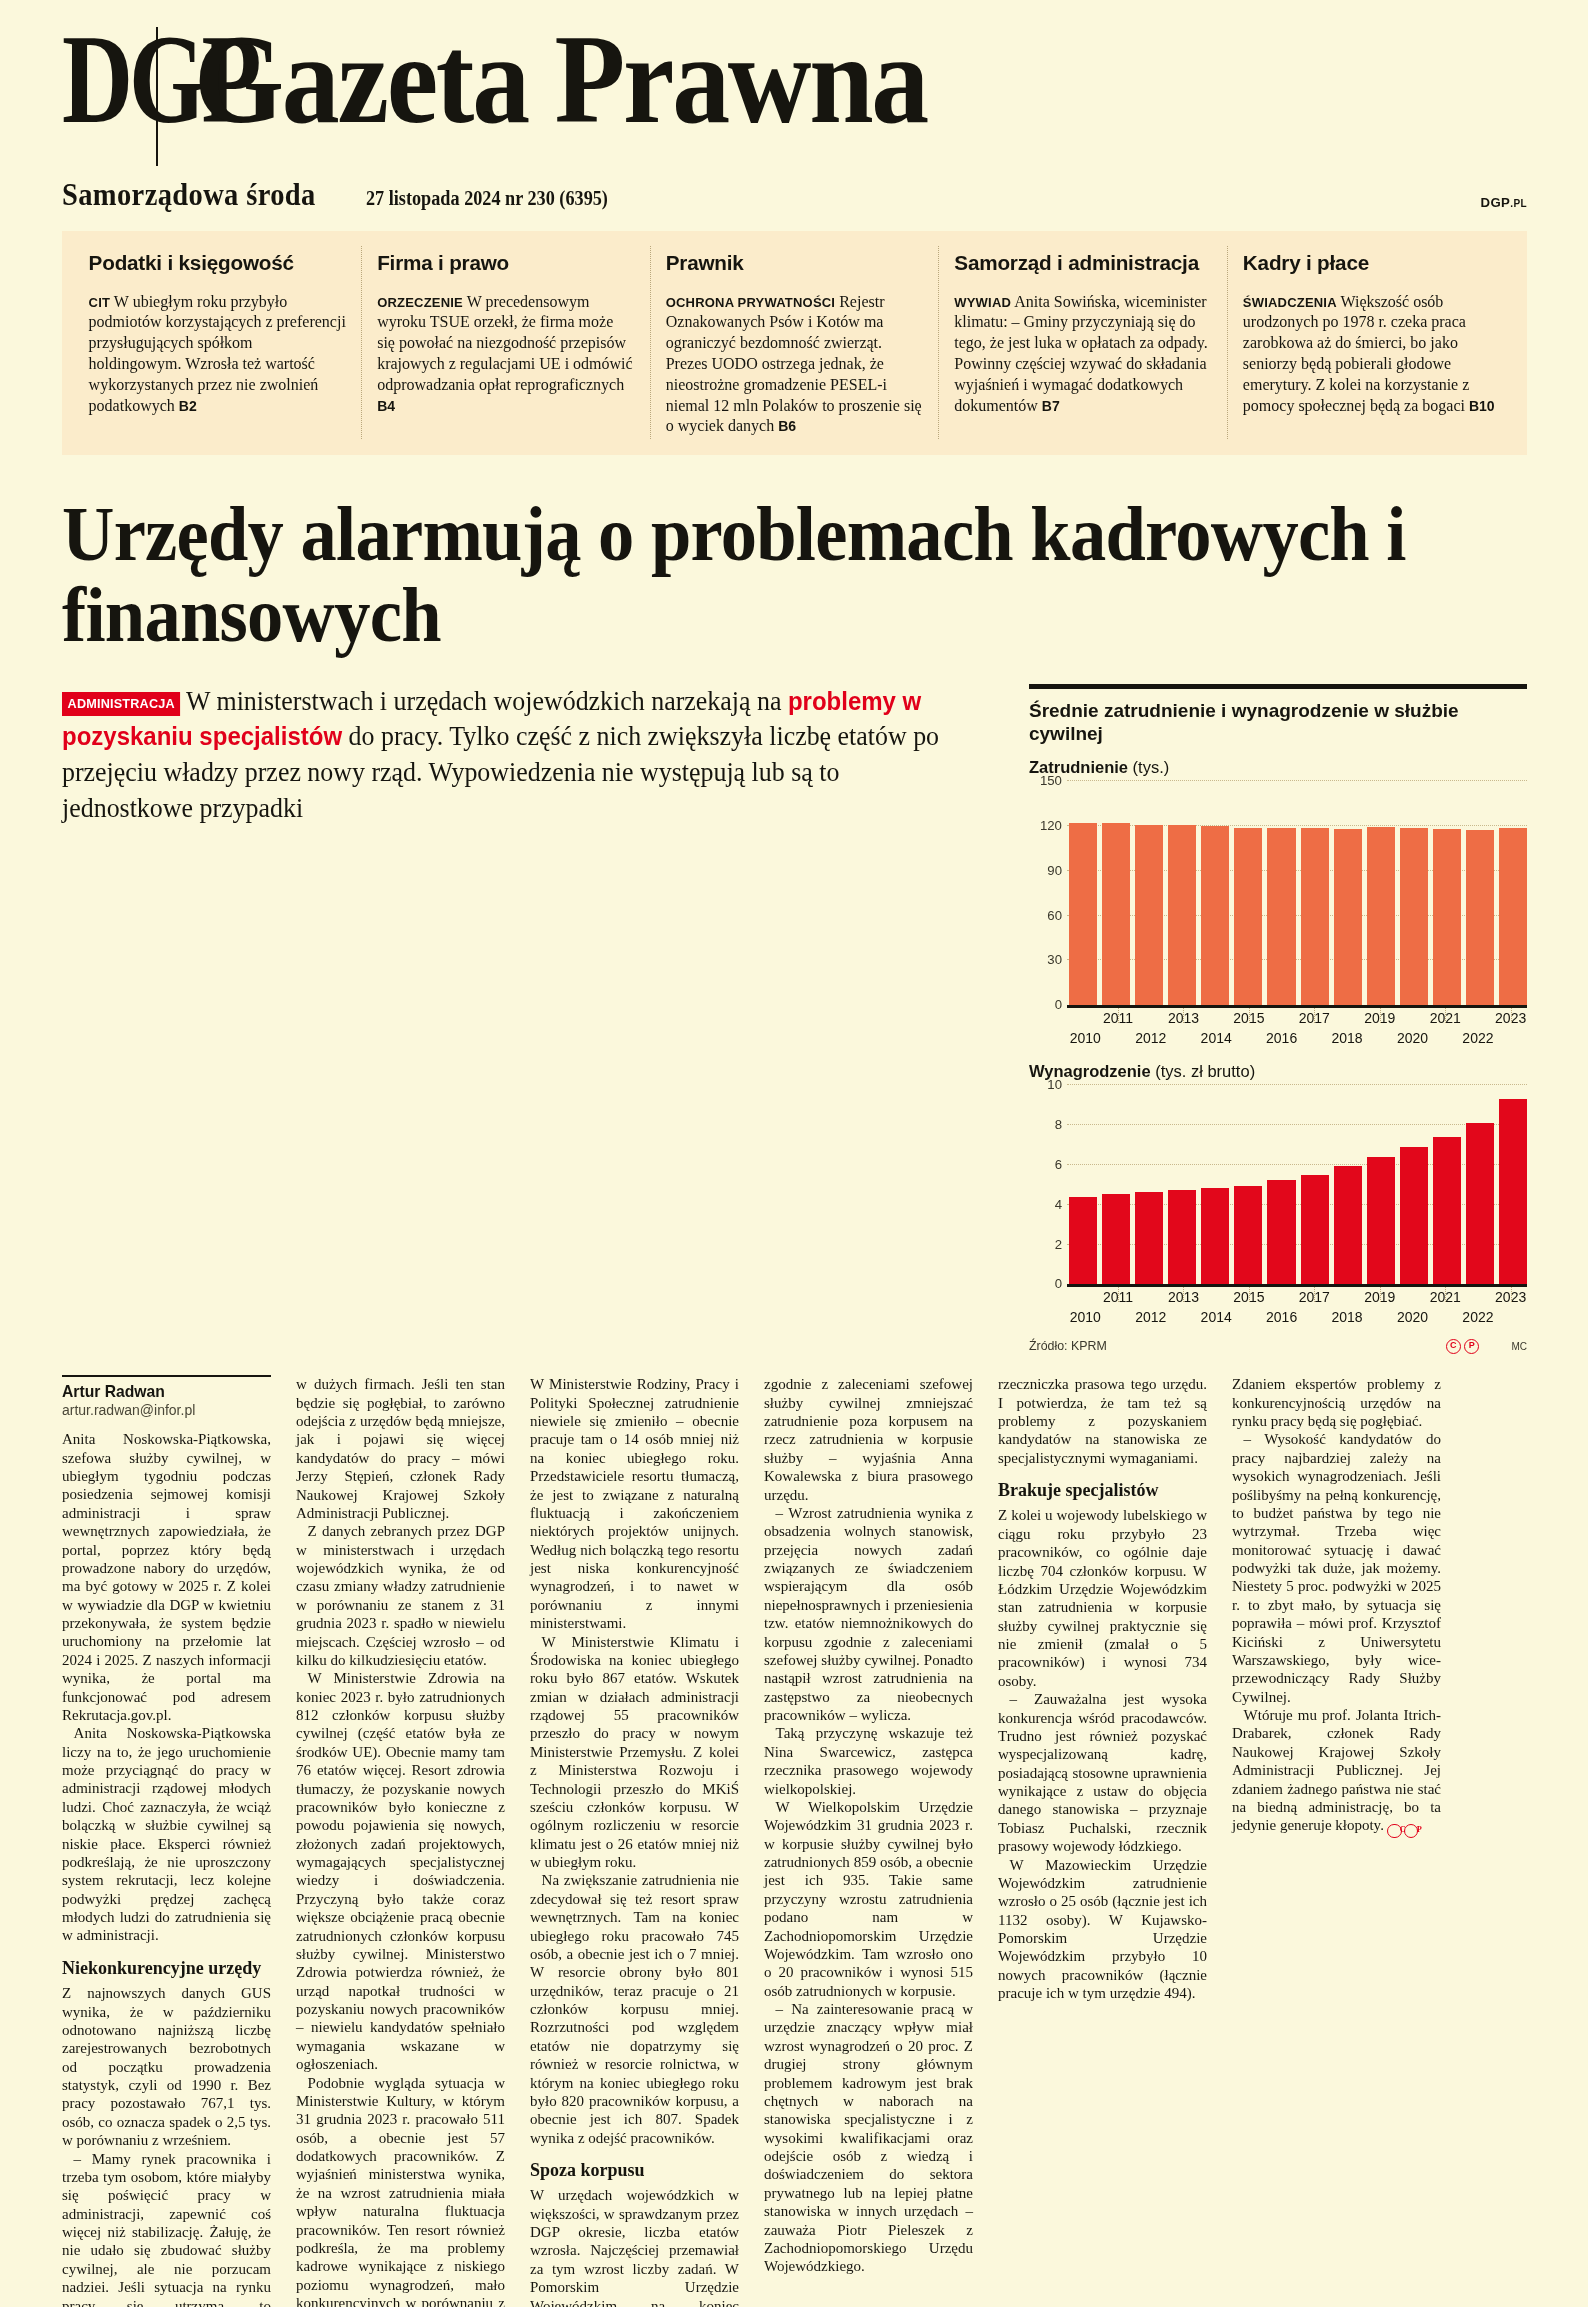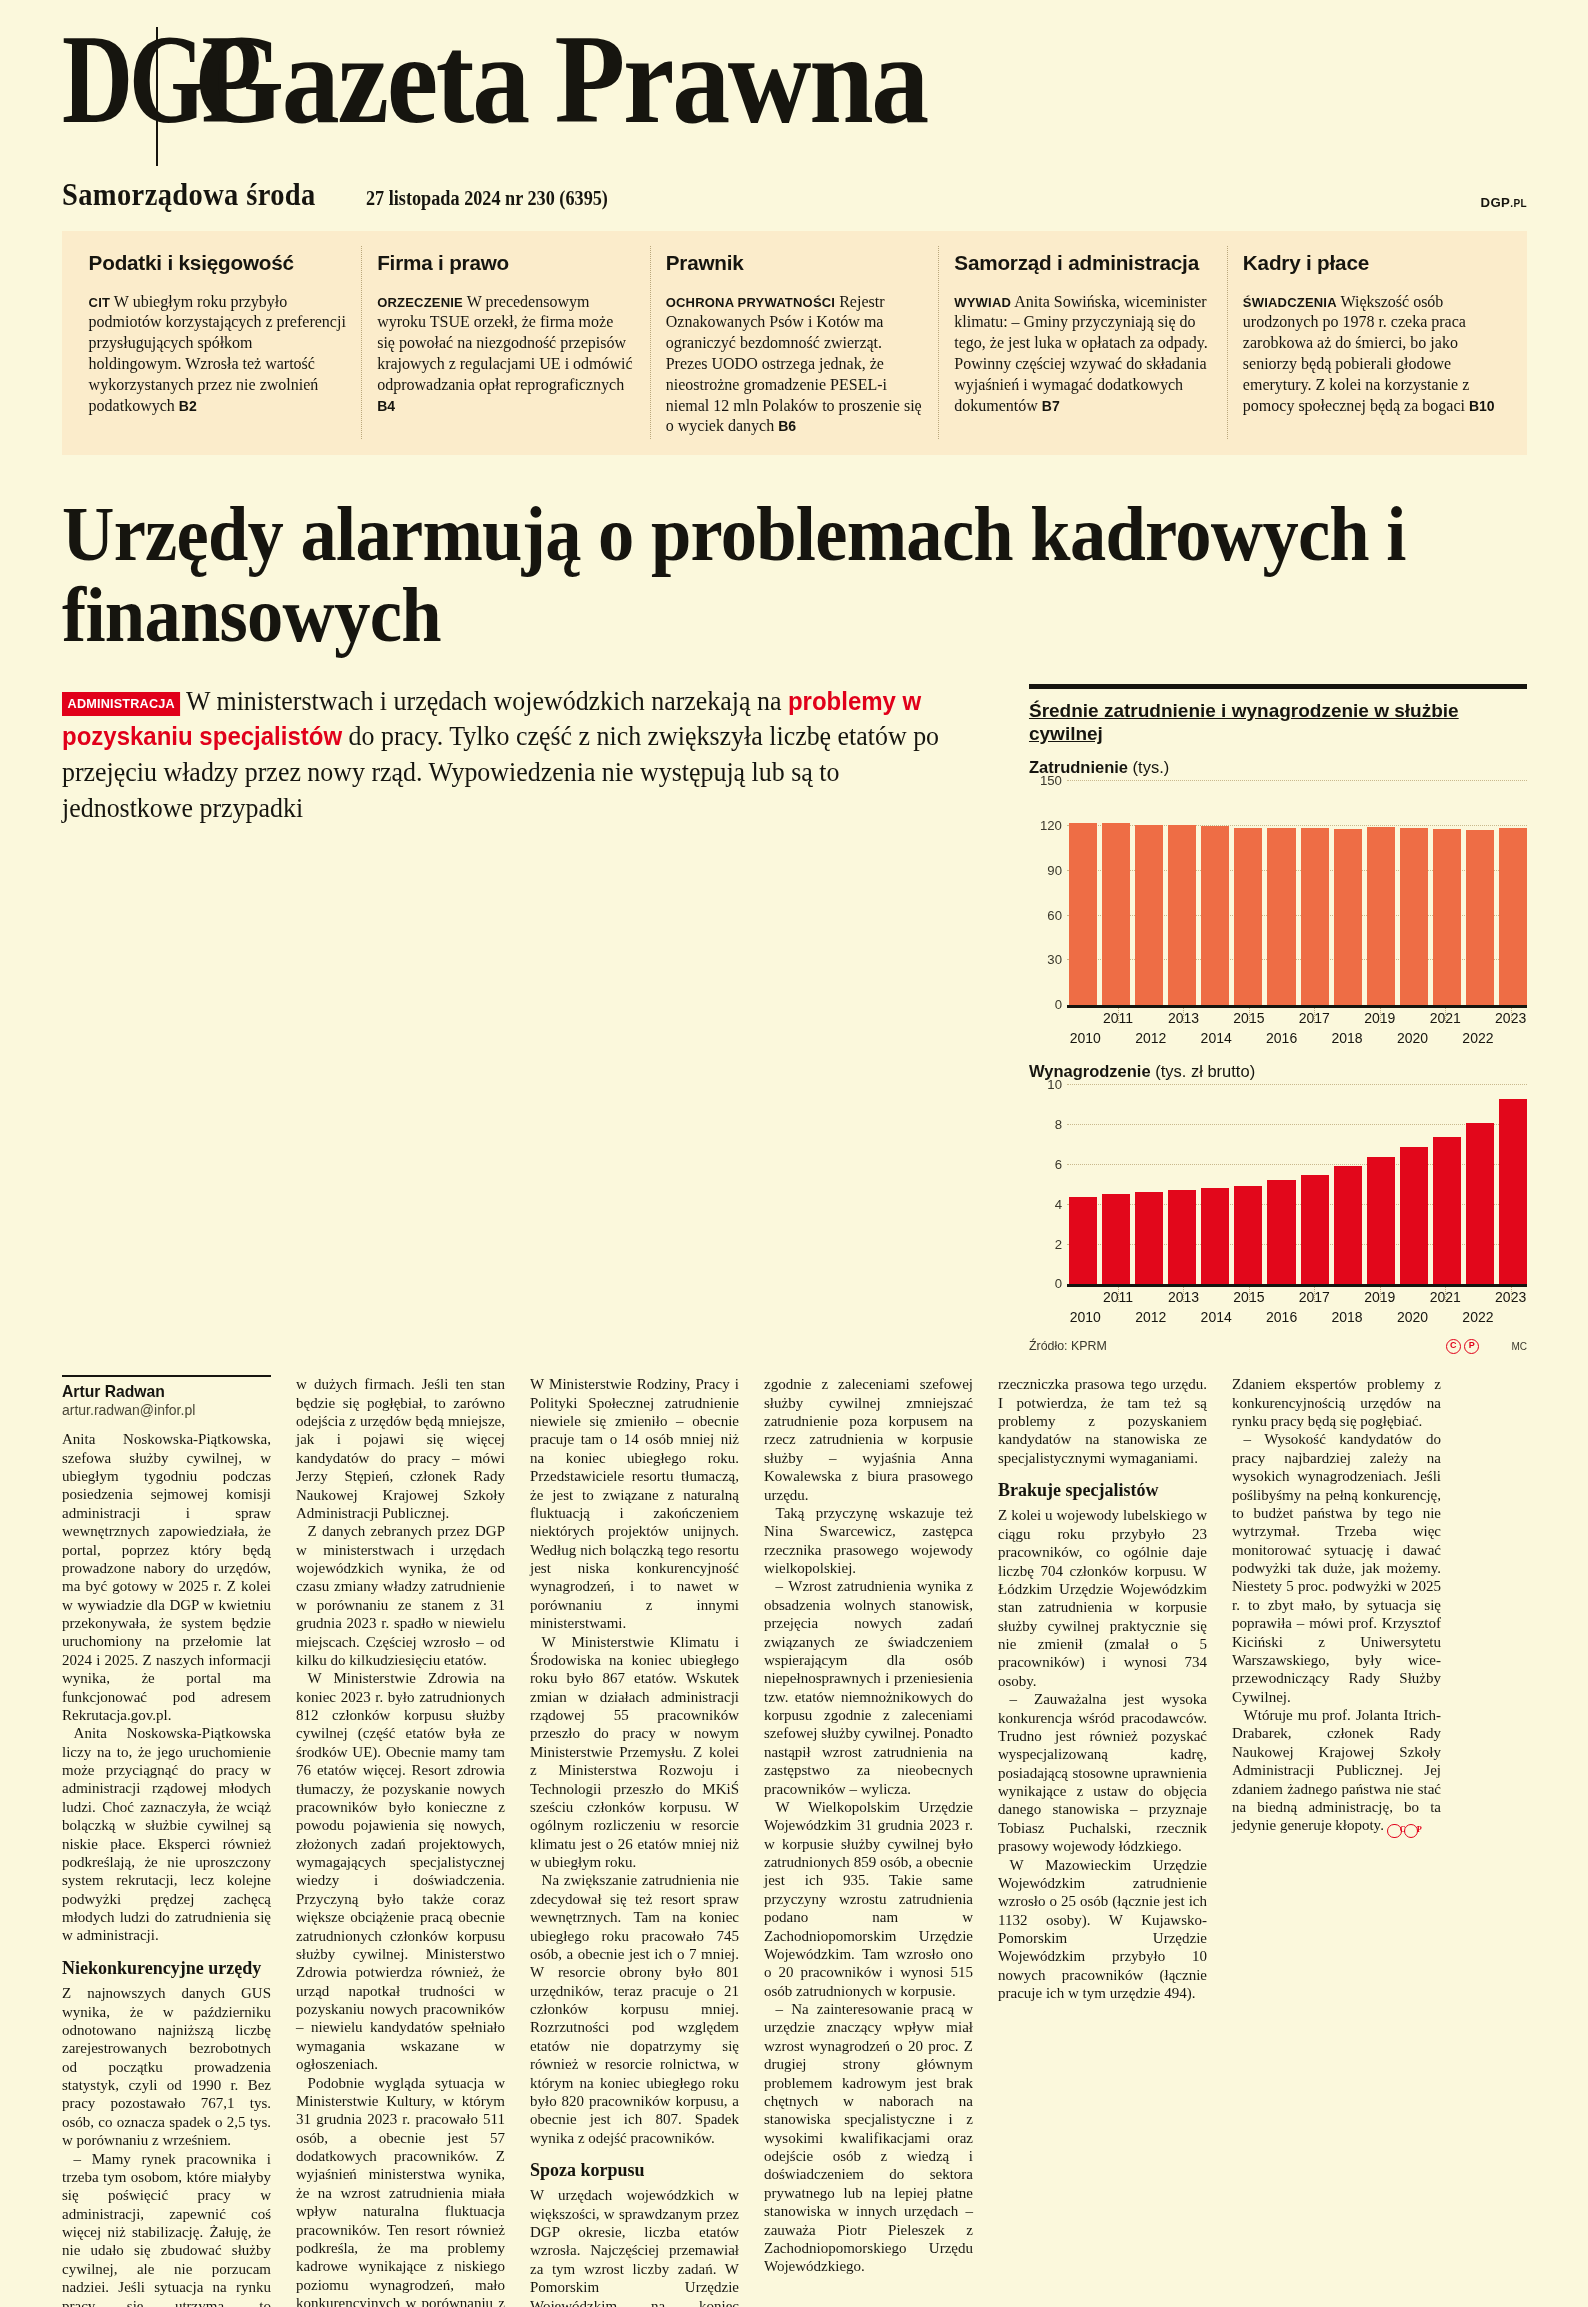--- a/index.html
+++ b/index.html
@@ -138,21 +138,20 @@
   .chartpanel{
     width:513px;margin-left:35px;
     border-top:5px solid #16150f;
     padding-top:10px;
     box-sizing:border-box;
   }
   .chart-title{
     font-family:"Liberation Sans",sans-serif;
     font-weight:bold;font-size:19px;line-height:1.22;
     margin-bottom:13.2px;
-    text-decoration:underline;
   }
   .chart-sub{
     font-family:"Liberation Sans",sans-serif;
     font-size:16.5px;margin-bottom:3.3px;
   }
   .chart-sub b{font-weight:bold;}
   .plot{position:relative;width:100%;box-sizing:border-box;}
   .plot .yaxis{
     position:absolute;left:0;top:0;bottom:18px;width:38px;
   }
@@ -433,22 +432,22 @@
       </div>
       <div class="col">
         <p class="first"><span>W Ministerstwie Rodziny, Pracy i Polityki Społecznej zatrudnienie niewiele się zmieniło – obecnie pracuje tam o 14 osób mniej niż na koniec ubiegłego roku. Przedstawiciele resortu tłumaczą, że jest to związane z naturalną fluktuacją i zakończeniem niektórych projektów unijnych. Według nich bolączką tego resortu jest niska konkurencyjność wynagrodzeń, i to nawet w porównaniu z innymi ministerstwami.</span></p>
         <p><span>W Ministerstwie Klimatu i Środowiska na koniec ubiegłego roku było 867 etatów. Wskutek zmian w działach administracji rządowej 55 pracowników przeszło do pracy w nowym Ministerstwie Przemysłu. Z kolei z Ministerstwa Rozwoju i Technologii przeszło do MKiŚ sześciu członków korpusu. W ogólnym rozliczeniu w resorcie klimatu jest o 26 etatów mniej niż w ubiegłym roku.</span></p>
         <p><span>Na zwiększanie zatrudnienia nie zdecydował się też resort spraw wewnętrznych. Tam na koniec ubiegłego roku pracowało 745 osób, a obecnie jest ich o 7 mniej. W resorcie obrony było 801 urzędników, teraz pracuje o 21 członków korpusu mniej. Rozrzutności pod względem etatów nie dopatrzymy się również w resorcie rolnictwa, w którym na koniec ubiegłego roku było 820 pracowników korpusu, a obecnie jest ich 807. Spadek wynika z odejść pracowników.</span></p>
         <div class="subhead">Spoza korpusu</div>
         <p class="first"><span>W urzędach wojewódzkich w większości, w sprawdzanym przez DGP okresie, liczba etatów wzrosła. Najczęściej przemawiał za tym wzrost liczby zadań. W Pomorskim Urzędzie Wojewódzkim na koniec ubiegłego roku było 574 członków korpusu, obecnie jest ich o 40 więcej.</span></p>
       </div>
       <div class="col">
         <p class="first"><span>zgodnie z zaleceniami szefowej służby cywilnej zmniejszać zatrudnienie poza korpusem na rzecz zatrudnienia w korpusie służby – wyjaśnia Anna Kowalewska z biura prasowego urzędu.</span></p>
+        <p><span>– Wzrost zatrudnienia wynika z obsadzenia wolnych stanowisk, przejęcia nowych zadań związanych ze świadczeniem wspierającym dla osób niepełnosprawnych i przeniesienia tzw. etatów niemnożnikowych do korpusu zgodnie z zaleceniami szefowej służby cywilnej. Ponadto nastąpił wzrost zatrudnienia na zastępstwo za nieobecnych pracowników – wylicza.</span></p>
         <p><span>Taką przyczynę wskazuje też Nina Swarcewicz, zastępca rzecznika prasowego wojewody wielkopolskiej.</span></p>
-        <p><span>– Wzrost zatrudnienia wynika z obsadzenia wolnych stanowisk, przejęcia nowych zadań związanych ze świadczeniem wspierającym dla osób niepełnosprawnych i przeniesienia tzw. etatów niemnożnikowych do korpusu zgodnie z zaleceniami szefowej służby cywilnej. Ponadto nastąpił wzrost zatrudnienia na zastępstwo za nieobecnych pracowników – wylicza.</span></p>
         <p><span>W Wielkopolskim Urzędzie Wojewódzkim 31 grudnia 2023 r. w korpusie służby cywilnej było zatrudnionych 859 osób, a obecnie jest ich 935. Takie same przyczyny wzrostu zatrudnienia podano nam w Zachodniopomorskim Urzędzie Wojewódzkim. Tam wzrosło ono o 20 pracowników i wynosi 515 osób zatrudnionych w korpusie.</span></p>
         <p><span>– Na zainteresowanie pracą w urzędzie znaczący wpływ miał wzrost wynagrodzeń o 20 proc. Z drugiej strony głównym problemem kadrowym jest brak chętnych w naborach na stanowiska specjalistyczne i z wysokimi kwalifikacjami oraz odejście osób z wiedzą i doświadczeniem do sektora prywatnego lub na lepiej płatne stanowiska w innych urzędach – zauważa Piotr Pieleszek z Zachodniopomorskiego Urzędu Wojewódzkiego.</span></p>
       </div>
       <div class="col">
         <p class="first"><span>rzeczniczka prasowa tego urzędu. I potwierdza, że tam też są problemy z pozyskaniem kandydatów na stanowiska ze specjalistycznymi wymaganiami.</span></p>
         <div class="subhead">Brakuje specjalistów</div>
         <p class="first"><span>Z kolei u wojewody lubelskiego w ciągu roku przybyło 23 pracowników, co ogólnie daje liczbę 704 członków korpusu. W Łódzkim Urzędzie Wojewódzkim stan zatrudnienia w korpusie służby cywilnej praktycznie się nie zmienił (zmalał o 5 pracowników) i wynosi 734 osoby.</span></p>
         <p><span>– Zauważalna jest wysoka konkurencja wśród pracodawców. Trudno jest również pozyskać wyspecjalizowaną kadrę, posiadającą stosowne uprawnienia wynikające z ustaw do objęcia danego stanowiska – przyznaje Tobiasz Puchalski, rzecznik prasowy wojewody łódzkiego.</span></p>
         <p><span>W Mazowieckim Urzędzie Wojewódzkim zatrudnienie wzrosło o 25 osób (łącznie jest ich 1132 osoby). W Kujawsko-Pomorskim Urzędzie Wojewódzkim przybyło 10 nowych pracowników (łącznie pracuje ich w tym urzędzie 494).</span></p>
       </div>

